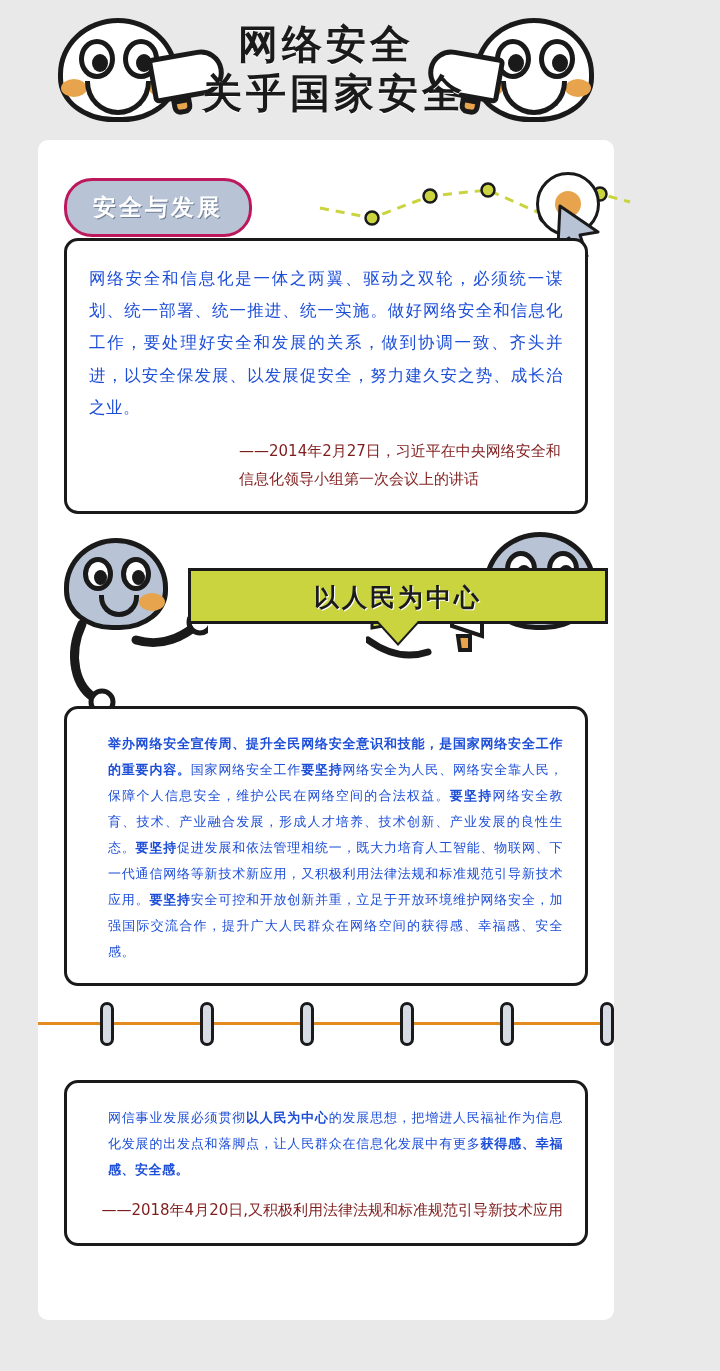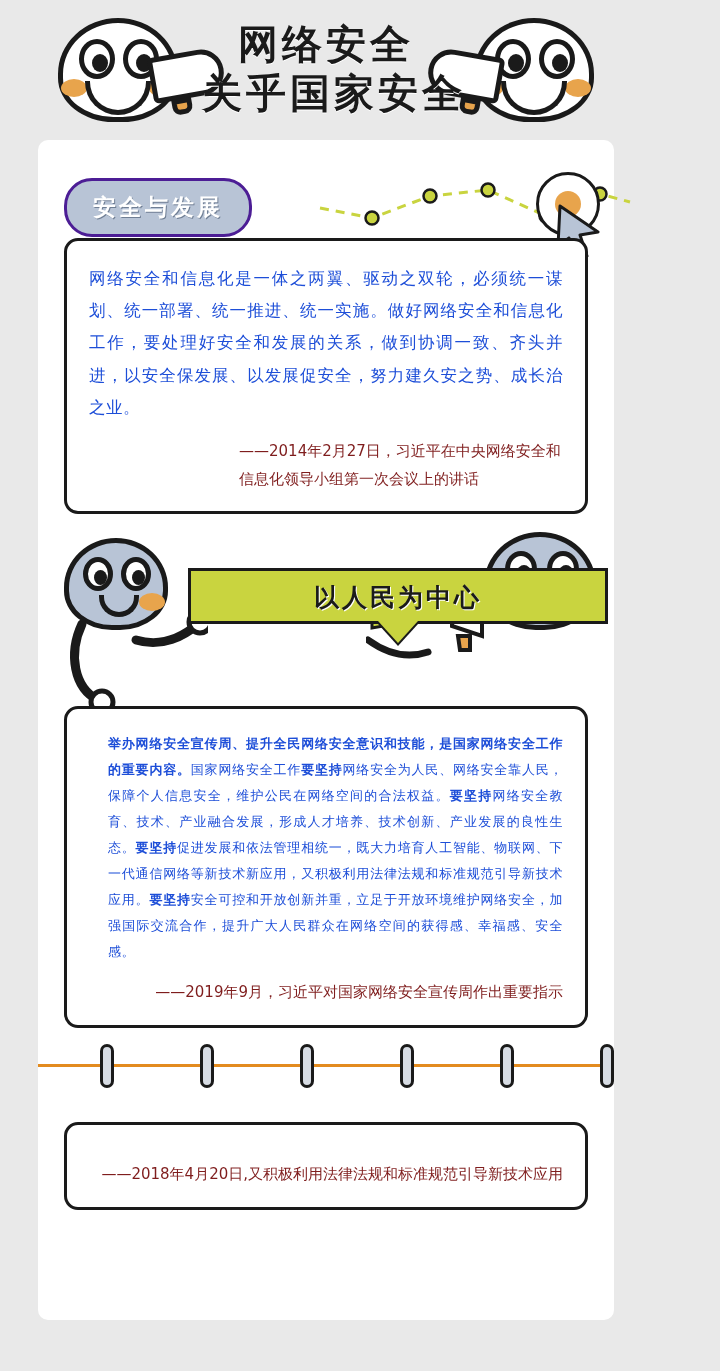--- a/index.html
+++ b/index.html
@@ -120,21 +120,21 @@
   }
   .pill {
     position: absolute;
     left: 26px; top: 6px;
     background: #b8c4d6;
     color: #ffffff;
     font-weight: bold;
     font-size: 23px;
     letter-spacing: 3px;
     padding: 11px 26px;
-    border: 3px solid #4c1d95;
+    border: 3px solid #be185d;
     border-radius: 28px;
     font-family: "DejaVu Sans", sans-serif;
     text-shadow: 1px 1px 0 #6f7e94;
   }
   .dashline {
     position: absolute;
     left: 272px; top: 0; width: 330px; height: 64px;
   }
   .cursor-circle {
     position: absolute;
@@ -359,31 +359,31 @@
       </div>
 
       <div class="banner">
         <div class="txt">以人民为中心</div>
         <div class="banner-notch"></div>
       </div>
     </div>
 
     <div class="quote-box" style="margin-top:14px;">
       <p class="big" id="q2"><b>举办网络安全宣传周、提升全民网络安全意识和技能，是国家网络安全工作的重要内容。</b><span>国家网络安全工作</span><b>要坚持</b><span>网络安全为人民、网络安全靠人民，保障个人信息安全，维护公民在网络空间的合法权益。</span><b>要坚持</b><span>网络安全教育、技术、产业融合发展，形成人才培养、技术创新、产业发展的良性生态。</span><b>要坚持</b><span>促进发展和依法管理相统一，既大力培育人工智能、物联网、下一代通信网络等新技术新应用，又积极利用法律法规和标准规范引导新技术应用。</span><b>要坚持</b><span>安全可控和开放创新并重，立足于开放环境维护网络安全，加强国际交流合作，提升广大人民群众在网络空间的获得感、幸福感、安全感。</span></p>
-      <span class="src">——2019年9月，习近平对国家网络安全宣传周作出重要指示</span>
     </div>
 
     <div class="rings">
       <div class="hrule" style="top:20px;"></div>
       <div class="ring" style="left:62px;"></div>
       <div class="ring" style="left:162px;"></div>
       <div class="ring" style="left:262px;"></div>
       <div class="ring" style="left:362px;"></div>
       <div class="ring" style="left:462px;"></div>
       <div class="ring" style="left:562px;"></div>
     </div>
 
     <div class="quote-box" style="margin-top:22px;">
+      <p class="big" id="q3"><span>网信事业发展必须贯彻</span><b>以人民为中心</b><span>的发展思想，把增进人民福祉作为信息化发展的出发点和落脚点，让人民群众在信息化发展中有更多</span><b>获得感、幸福感、安全感。</b></p>
       <span class="src">——2018年4月20日,又积极利用法律法规和标准规范引导新技术应用</span>
     </div>
 
   </div>
 </div>
 
 </body></html>

